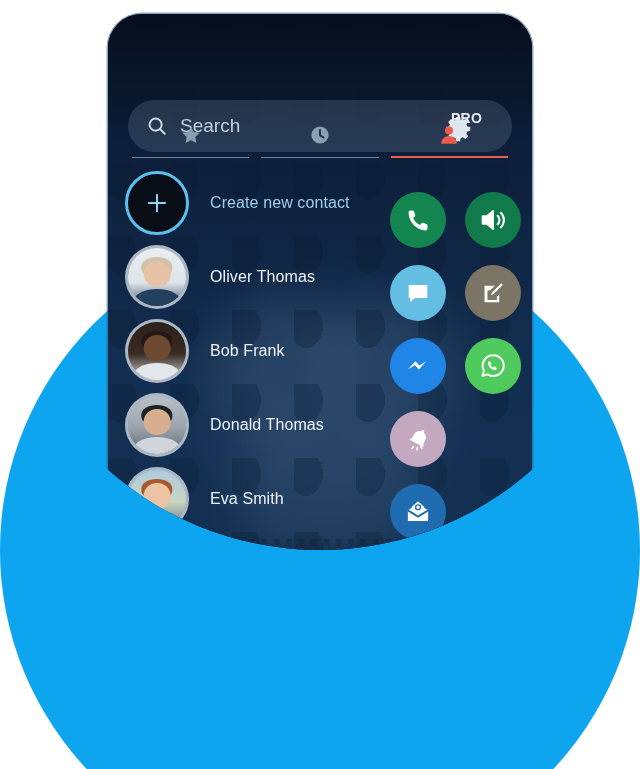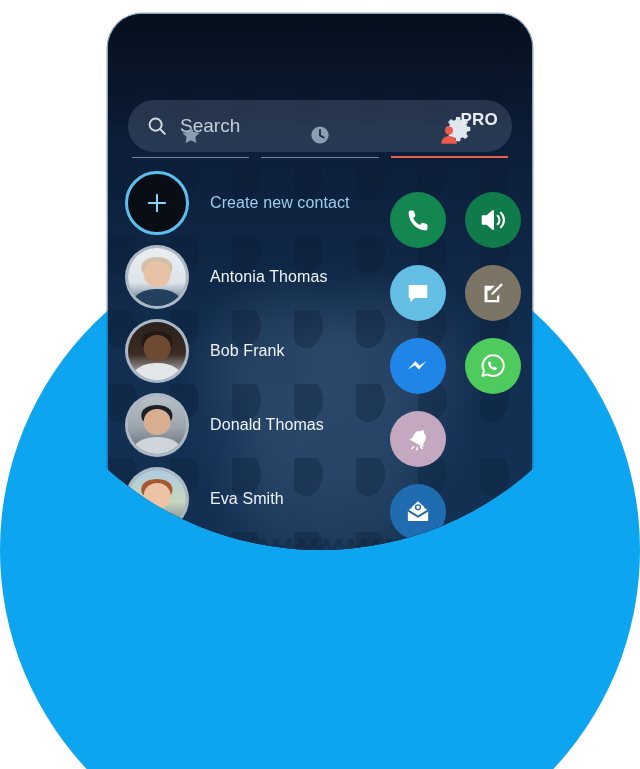--- a/index.html
+++ b/index.html
@@ -122,23 +122,23 @@
   .pro-wrap {
     position: relative;
     margin-right: 14px;
     width: 54px;
     height: 40px;
     flex: 0 0 auto;
   }
   .gear-icon { position: absolute; left: 0; top: 8px; width: 30px; height: 30px; }
   .pro-badge {
     position: absolute;
-    right: 0; top: 4px;
+    right: 16px; top: 4px;
     color: #e8edf3;
-    font-size: 17px;
+    font-size: 14px;
     font-weight: bold;
     letter-spacing: .2px;
   }
 
   
   .tabs {
     position: absolute;
     left: 18px;
     top: 104px;
     width: 388px;
@@ -345,21 +345,21 @@
         <div class="row-label accent">Create new contact</div>
       </div>
 
       <div class="row">
         <div class="avatar">
           <div class="face" style="background:linear-gradient(180deg,#e9eef2 0%,#dde4ea 60%,#4a5f78 100%)"></div>
           <div class="hair" style="background:#cfc2a8"></div>
           <div class="head" style="background:#e7c2a6"></div>
           <div class="body" style="background:#24405f"></div>
         </div>
-        <div class="row-label">Antonia Thomas</div>
+        <div class="row-label">Oliver Thomas</div>
       </div>
 
 
       <div class="row">
         <div class="avatar">
           <div class="face" style="background:linear-gradient(180deg,#2b211c 0%,#3a2a22 55%,#cdd3d8 100%)"></div>
           <div class="hair" style="background:#231a15"></div>
           <div class="head" style="background:#6f4a33"></div>
           <div class="body" style="background:#e3e7ea"></div>
         </div>

